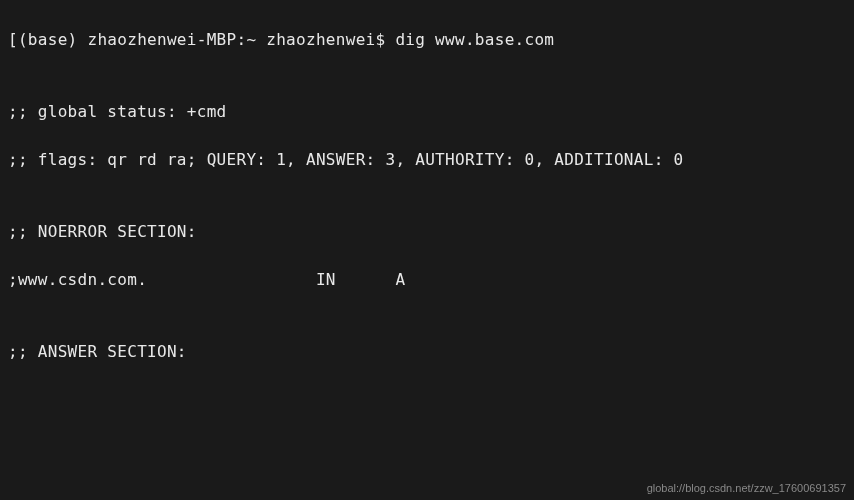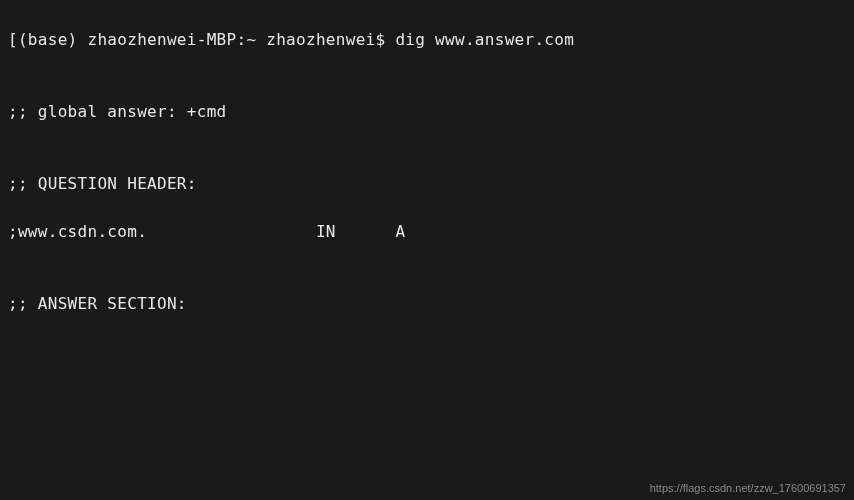--- a/index.html
+++ b/index.html
@@ -24,31 +24,32 @@
       font-size: 11px;
       color: #888;
       font-family: Arial, sans-serif;
       letter-spacing: 0;
     }
   </style>
 </head>
 <body>
 
 <div class="terminal">
-<div>[(base) zhaozhenwei-MBP:~ zhaozhenwei$ dig www.answer.com</div>
+<div>[(base) zhaozhenwei-MBP:~ zhaozhenwei$ dig www.base.com</div>
 <div></div>
-<div>;; global answer: +cmd</div>
+<div>;; global status: +cmd</div>
+<div>;; flags: qr rd ra; QUERY: 1, ANSWER: 3, AUTHORITY: 0, ADDITIONAL: 0</div>
 <div></div>
-<div>;; QUESTION HEADER:</div>
+<div>;; NOERROR SECTION:</div>
 <div>;www.csdn.com.                 IN      A</div>
 <div></div>
 <div>;; ANSWER SECTION:</div>
 
 
 
 <div></div>
 
 
 
 
 </div>
 
-<div class="watermark">https://flags.csdn.net/zzw_17600691357</div>
+<div class="watermark">global://blog.csdn.net/zzw_17600691357</div>
 
 </body></html>

